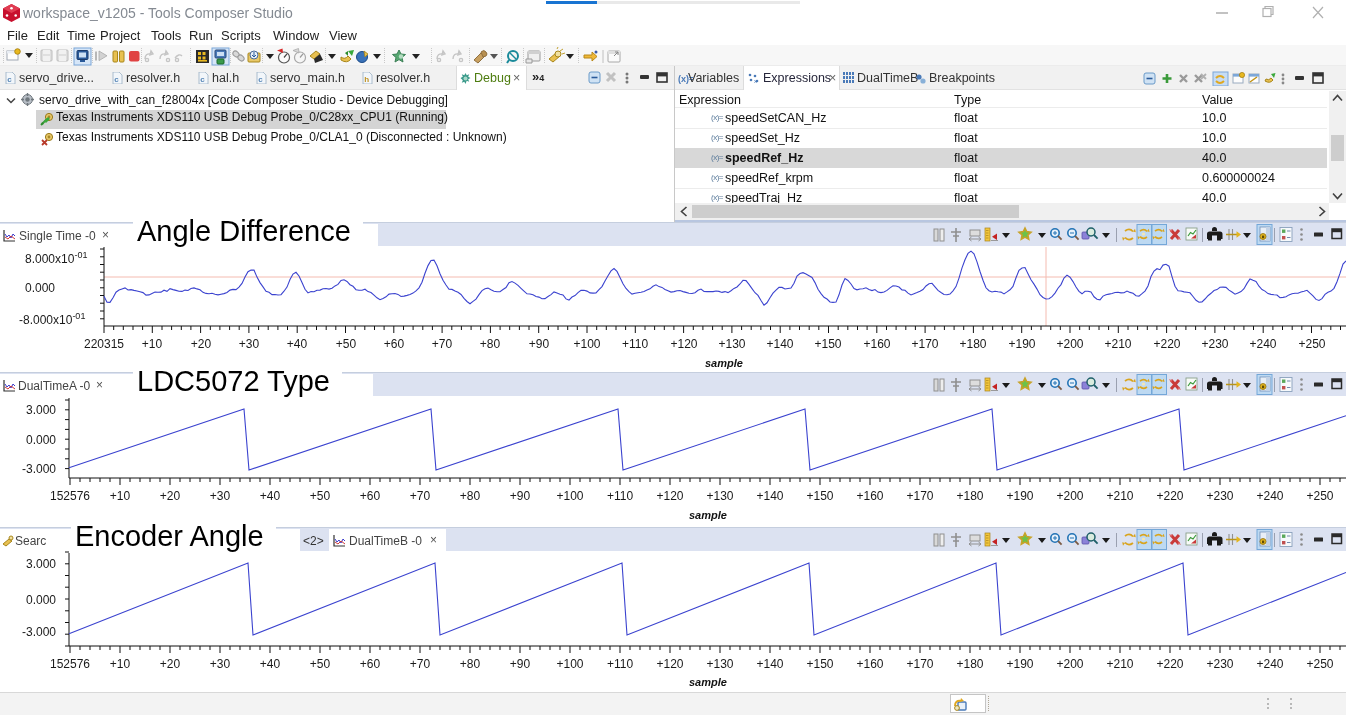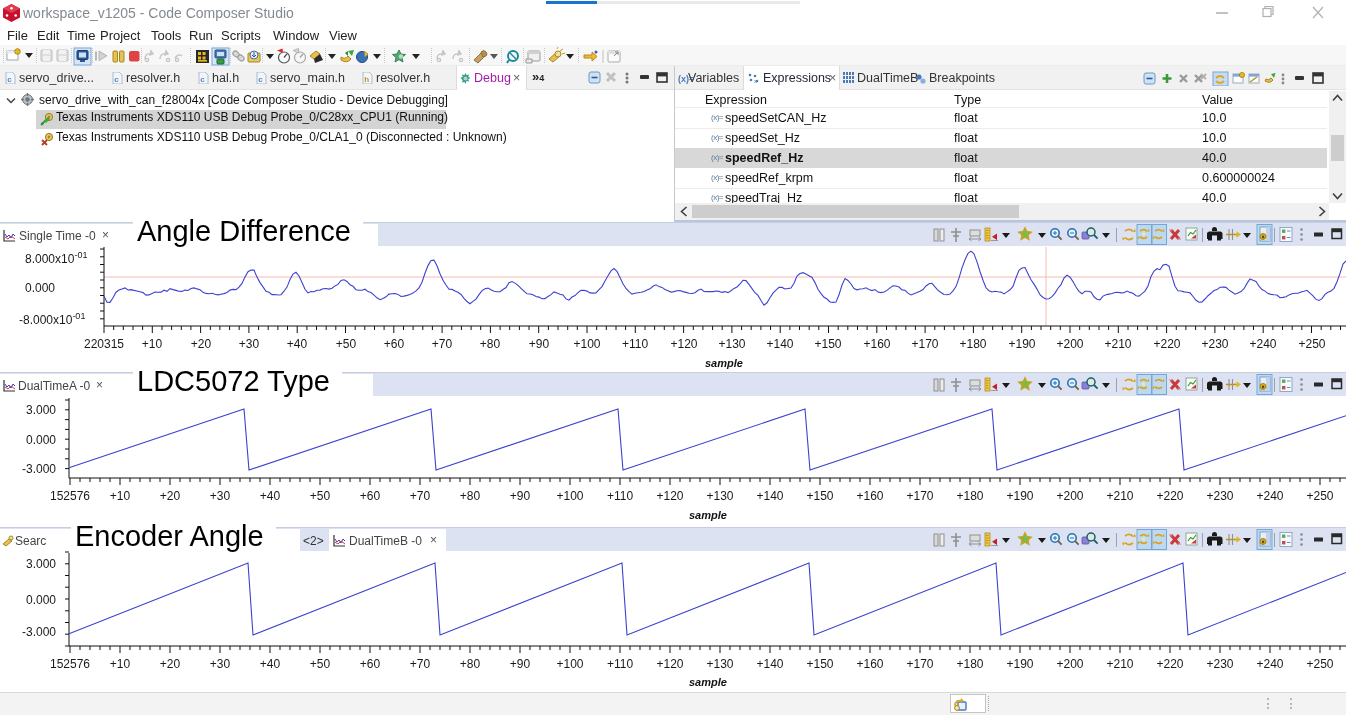--- a/index.html
+++ b/index.html
@@ -27,21 +27,21 @@
 </style></head><body>
 
 <div id="titlebar">
 <svg class="abs" style="left:3px;top:4px" width="17" height="18" viewBox="0 0 17 18">
 <path d="M8.5 0L17 4.5v9L8.5 18 0 13.5v-9z" fill="#c8102e"></path>
 <path d="M8.5 0L17 4.5 8.5 9 0 4.5z" fill="#e03c52"></path>
 <circle cx="8.5" cy="4.2" r="1.3" fill="#fff"></circle>
       <circle cx="4" cy="11.5" r="1.3" fill="#fff"></circle>
       <circle cx="12.7" cy="11.5" r="1.3" fill="#fff"></circle>
 </svg>
-<span id="title-text" style="left:23px;">workspace_v1205 - Code Composer Studio</span>
+<span id="title-text" style="left:23px;">workspace_v1205 - Tools Composer Studio</span>
 <div class="abs" style="left:546px;top:1px;width:254px;height:3px;background:#e9e9e9;">
       <div style="width:51px;height:3px;background:#1874d2;"></div>
     </div>
 <svg class="abs" style="left:1210px;top:4px" width="130" height="18" viewBox="0 0 130 18">
 <path d="M6 9h12" stroke="#a8a8a8" stroke-width="1.4"></path>
 <rect x="53" y="4.5" width="8" height="8" fill="none" stroke="#b0b0b0" stroke-width="1.2"></rect>
 <path d="M55 4.5v-2h8v8h-2" fill="none" stroke="#b0b0b0" stroke-width="1.2"></path>
 <path d="M103 3l10 11M113 3l-10 11" stroke="#b0b0b0" stroke-width="1.2"></path>
 </svg>
 </div>
@@ -211,21 +211,21 @@
           <path d="M1 0h6l3 3v9H1z" fill="#f2f6fa" stroke="#9ab0c4" stroke-width="0.8"></path>
           <text x="2.2" y="9.5" font-size="8" fill="#c09020" font-weight="bold">h</text>
         </svg>
 <span class="lbl" style="left:14px">resolver.h</span>
       </div>
 <div class="tab wtab" style="left:456px;width:71px;">
 <svg class="abs" style="left:3px;top:7px" width="11" height="11" viewBox="0 0 11 11">
           <path d="M5.5 0l1.2 2.2 2.5-1-1 2.5L10.5 5 8.2 6.2l1 2.5-2.5-1L5.5 11 4.3 8.7l-2.5 1 1-2.5L.5 5l2.3-1.2-1-2.5 2.5 1z" fill="#3a9a8a"></path>
           <circle cx="5.5" cy="5.5" r="2" fill="#a8d8c8"></circle>
         </svg>
-<span class="lbl" style="left:17px;color:#a21caf;">Debug</span>
+<span class="lbl" style="left:17px;color:#4d7c0f;">Debug</span>
 <span class="lbl" style="left:56px;color:#666;">×</span>
       </div>
 <span class="abs" style="left:532px;top:3px;font-size:13px;font-weight:bold;color:#222;">»<span style="font-size:9px;">4</span></span>
 <svg class="abs" style="left:588px;top:5px" width="82" height="14" viewBox="0 0 82 14">
 <rect x="1" y="1" width="11" height="11" rx="2" fill="#cfe2f4" stroke="#6a9ac8"></rect>
         <path d="M3.5 6.5h6" stroke="#2a5a9a" stroke-width="1.6"></path>
 <g opacity="0.55">
           <path d="M19 2l8 8M27 2l-8 8" stroke="#9a9a9a" stroke-width="3"></path>
         </g>
 <circle cx="39" cy="3" r="1.5" fill="#777"></circle>
@@ -320,21 +320,21 @@
         <path d="M128 3l3 4 1.5-5z" fill="#3aa83a"></path>
 <circle cx="140" cy="4" r="1.4" fill="#888"></circle>
         <circle cx="140" cy="8" r="1.4" fill="#888"></circle>
         <circle cx="140" cy="12" r="1.4" fill="#888"></circle>
 <rect x="152" y="5" width="9" height="4" rx="1" fill="#333"></rect>
 <rect x="170" y="2" width="10" height="10" fill="none" stroke="#333" stroke-width="1.6"></rect>
         <rect x="170" y="2" width="10" height="3.4" fill="#333"></rect>
 </svg>
 </div>
 <div class="abs" style="left:675px;top:25px;width:671px;height:131px;background:#fff;font-size:12.5px;color:#111;overflow:hidden;">
-<span class="abs" style="left:4px;top:2px;margin-left:26px;">Expression</span>
+<span class="abs" style="left:4px;top:2px;">Expression</span>
 <span class="abs" style="left:279px;top:2px;">Type</span>
 <span class="abs" style="left:527px;top:2px;">Value</span>
 <div class="abs" style="left:0;top:16px;width:652px;height:1px;background:#ececec;"></div>
 <span class="abs" style="left:36px;top:22px;color:#5a7a9a;font-size:8px;letter-spacing:-0.5px;">(x)=</span>
 <span class="abs" style="left:50px;top:20px;">speedSetCAN_Hz</span>
 <span class="abs" style="left:279px;top:20px;">float</span>
 <span class="abs" style="left:527px;top:20px;">10.0</span>
 <div class="abs" style="left:0;top:37px;width:652px;height:1px;background:#ececec;"></div>
 <span class="abs" style="left:36px;top:42px;color:#5a7a9a;font-size:8px;letter-spacing:-0.5px;">(x)=</span>
 <span class="abs" style="left:50px;top:40px;">speedSet_Hz</span>

